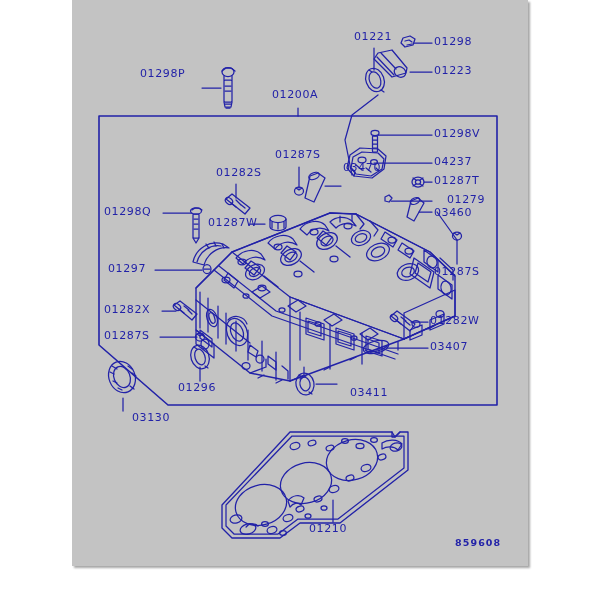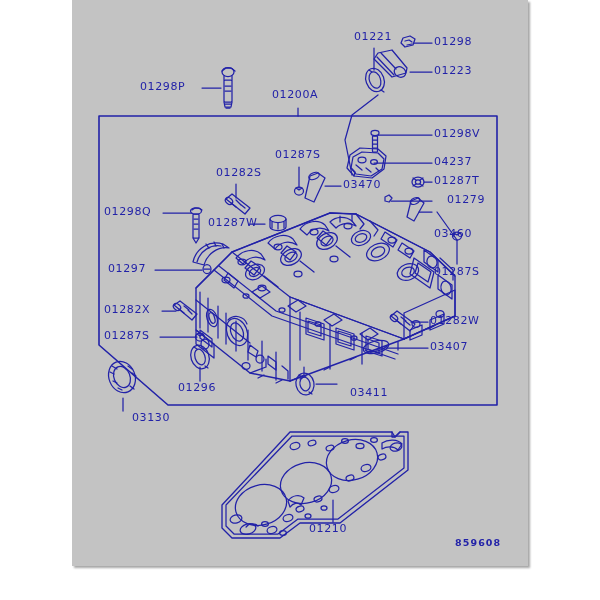--- a/index.html
+++ b/index.html
@@ -423,43 +423,43 @@
             <path d="M288,501 c4,-6 12,-7 16,-3 l-3,7 c-3,-3 -8,-2 -11,2 z"></path>
             <path d="M246,527 c3,-4 9,-4 12,-1"></path>
             <path d="M392,432 l3,5 l5,-5"></path>
           </g>
 
         </g>
       </svg>
 
     </div>
 
-    <div class="lbl" style="left:68px;  top:81px;">01298P</div>
+    <div class="lbl" style="left:68px;  top:68px;">01298P</div>
 
     <div class="lbl" style="left:200px; top:89px;">01200A</div>
 
     <div class="lbl" style="left:282px; top:31px;">01221</div>
 
     <div class="lbl" style="left:362px; top:36px;">01298</div>
 
     <div class="lbl" style="left:362px; top:65px;">01223</div>
 
     <div class="lbl" style="left:362px; top:128px;">01298V</div>
 
     <div class="lbl" style="left:362px; top:156px;">04237</div>
 
     <div class="lbl" style="left:362px; top:175px;">01287T</div>
 
     <div class="lbl" style="left:362px; top:194px;margin-left:13px;">01279</div>
 
-    <div class="lbl" style="left:362px; top:228px;">03460</div>
+    <div class="lbl" style="left:362px; top:207px;">03460</div>
 
     <div class="lbl" style="left:362px; top:266px;">01287S</div>
 
-    <div class="lbl" style="left:271px; top:179px;">03470</div>
+    <div class="lbl" style="left:271px; top:162px;">03470</div>
 
     <div class="lbl" style="left:144px; top:167px;">01282S</div>
 
     <div class="lbl" style="left:203px; top:149px;">01287S</div>
 
     <div class="lbl" style="left:32px;  top:206px;">01298Q</div>
 
     <div class="lbl" style="left:136px; top:217px;">01287W</div>
 
     <div class="lbl" style="left:36px;  top:263px;">01297</div>

